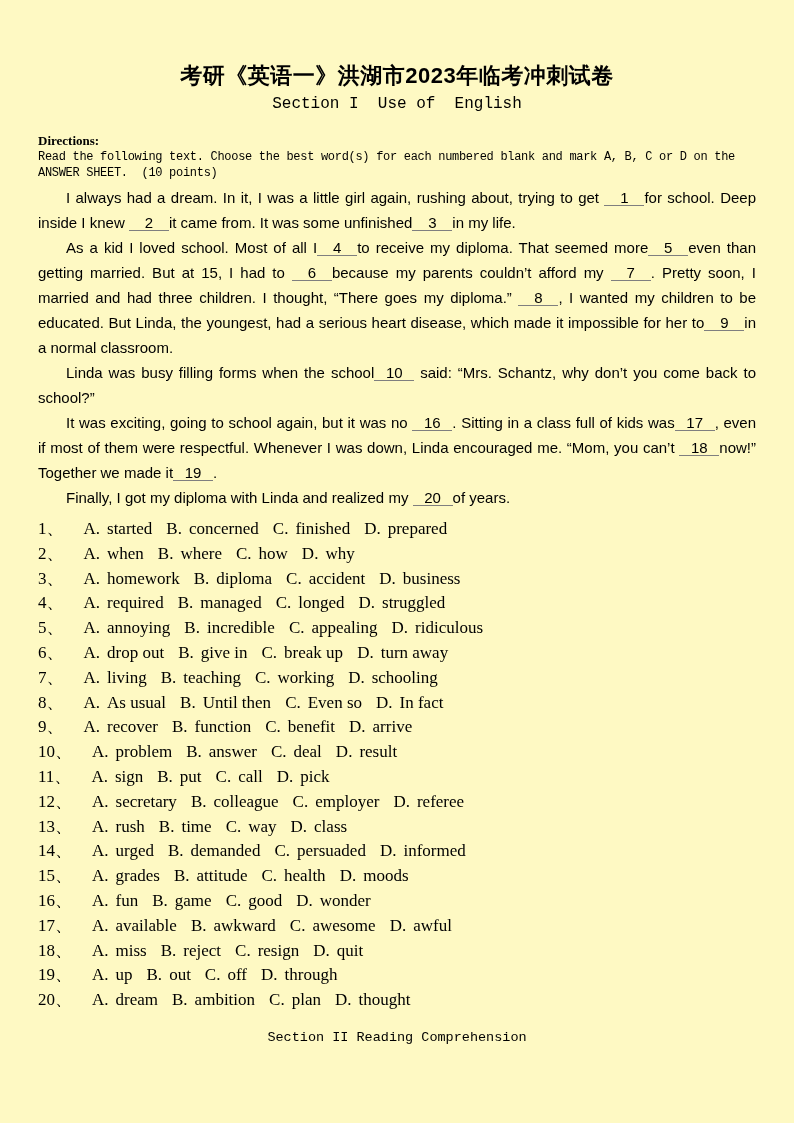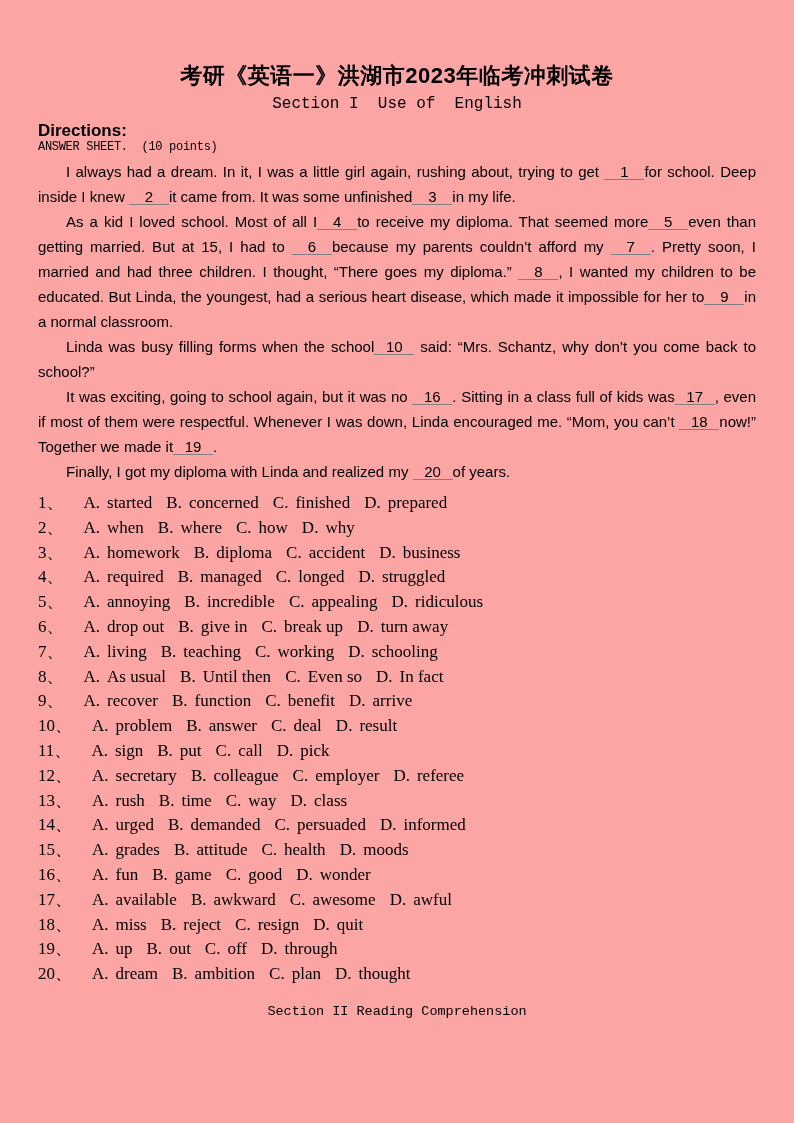--- a/index.html
+++ b/index.html
@@ -11,44 +11,44 @@
     width: 794px;
     height: 1123px;
     overflow: hidden;
     color: #000;
   }
   .page {
     box-sizing: border-box;
     width: 794px;
     height: 1123px;
     padding: 62px 38px 0 38px;
-    background: #fca5a5;
+    background: #fef9c3;
   }
   .exam-title {
     font-family: "Liberation Sans", "DejaVu Sans", sans-serif;
     font-weight: bold;
     font-size: 22px;
     line-height: 28px;
     text-align: center;
     letter-spacing: 0.5px;
   }
   .section-heading {
     font-family: "Liberation Mono", "DejaVu Sans Mono", monospace;
     font-size: 16px;
     line-height: 18px;
     text-align: center;
     margin-top: 5px;
     white-space: pre;
   }
   .directions-label {
-    font-family: Liberation Sans, sans-serif;
+    font-family: Liberation Serif, serif;
     font-weight: bold;
-    font-size: 17px;
+    font-size: 13px;
     line-height: 17px;
-    margin-top: 9px;
+    margin-top: 19px;
   }
   .directions-line {
     font-family: "Liberation Mono", "DejaVu Sans Mono", monospace;
     font-size: 12px;
     line-height: 16px;
     letter-spacing: -0.3px;
     white-space: pre-wrap;
   }
   .passage {
     margin-top: 4px;
@@ -104,20 +104,21 @@
 <body>
 
 <div class="page">
 
   <div class="exam-title">考研《英语一》洪湖市2023年临考冲刺试卷</div>
 
   <div class="section-heading">Section I  Use of  English</div>
 
   <div class="directions-label">Directions:</div>
 
+  <div class="directions-line">Read the following text. Choose the best word(s) for each numbered blank and mark A, B, C or D on the</div>
 
   <div class="directions-line">ANSWER SHEET.  (10 points)</div>
 
   <div class="passage">
       <p class="para">I always had a dream. In it, I was a little girl again, rushing about, trying to get <span class="blank">1</span>for school. Deep inside I knew <span class="blank">2</span>it came from. It was some unfinished<span class="blank">3</span>in my life.</p>
       <p class="para">As a kid I loved school. Most of all I<span class="blank">4</span>to receive my diploma. That seemed more<span class="blank">5</span>even than getting married. But at 15, I had to <span class="blank">6</span>because my parents couldn’t afford my <span class="blank">7</span>. Pretty soon, I married and had three children. I thought, “There goes my diploma.” <span class="blank">8</span>, I wanted my children to be educated. But Linda, the youngest, had a serious heart disease, which made it impossible for her to<span class="blank">9</span>in a normal classroom.</p>
       <p class="para">Linda was busy filling forms when the school<span class="blank">10</span> said: “Mrs. Schantz, why don’t you come back to school?”</p>
       <p class="para">It was exciting, going to school again, but it was no <span class="blank">16</span>. Sitting in a class full of kids was<span class="blank">17</span>, even if most of them were respectful. Whenever I was down, Linda encouraged me. “Mom, you can’t <span class="blank">18</span>now!” Together we made it<span class="blank">19</span>.</p>
       <p class="para">Finally, I got my diploma with Linda and realized my <span class="blank">20</span>of years.</p>
     </div>

